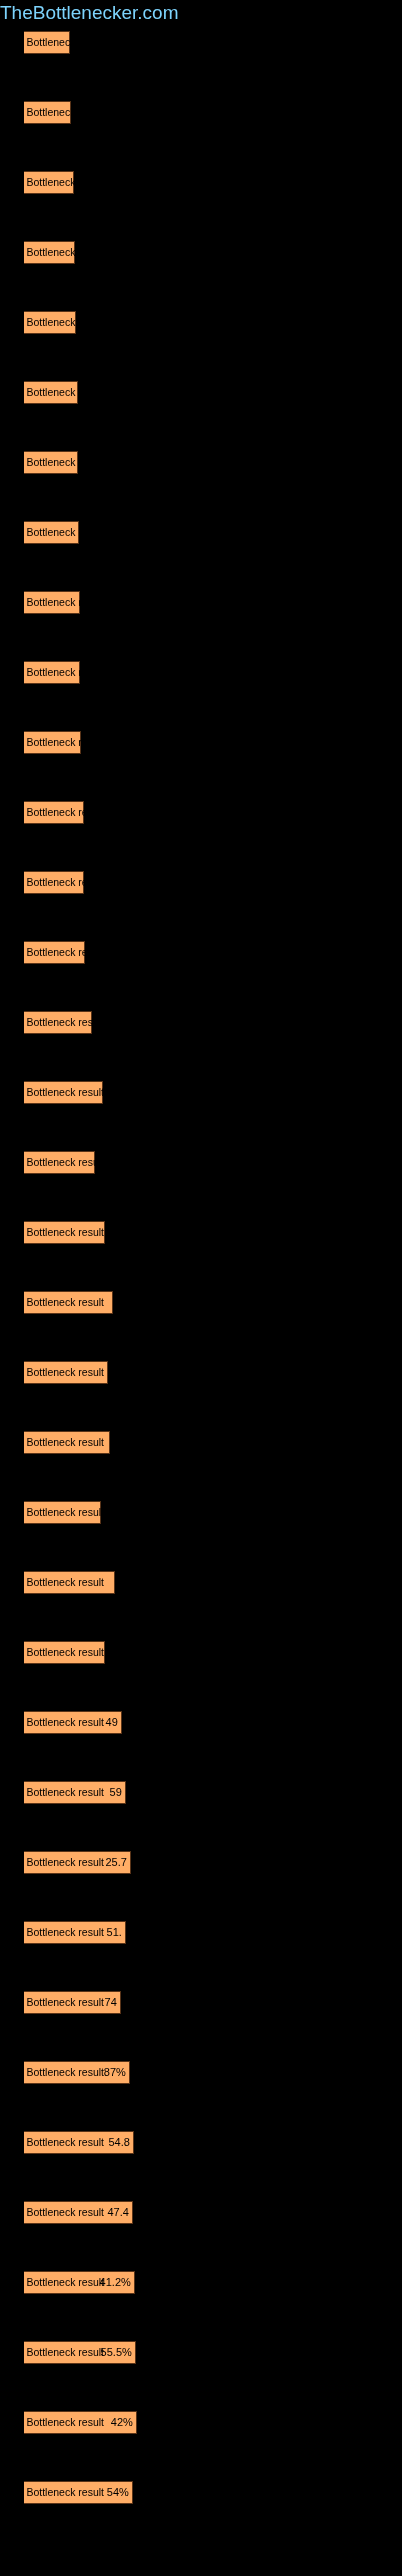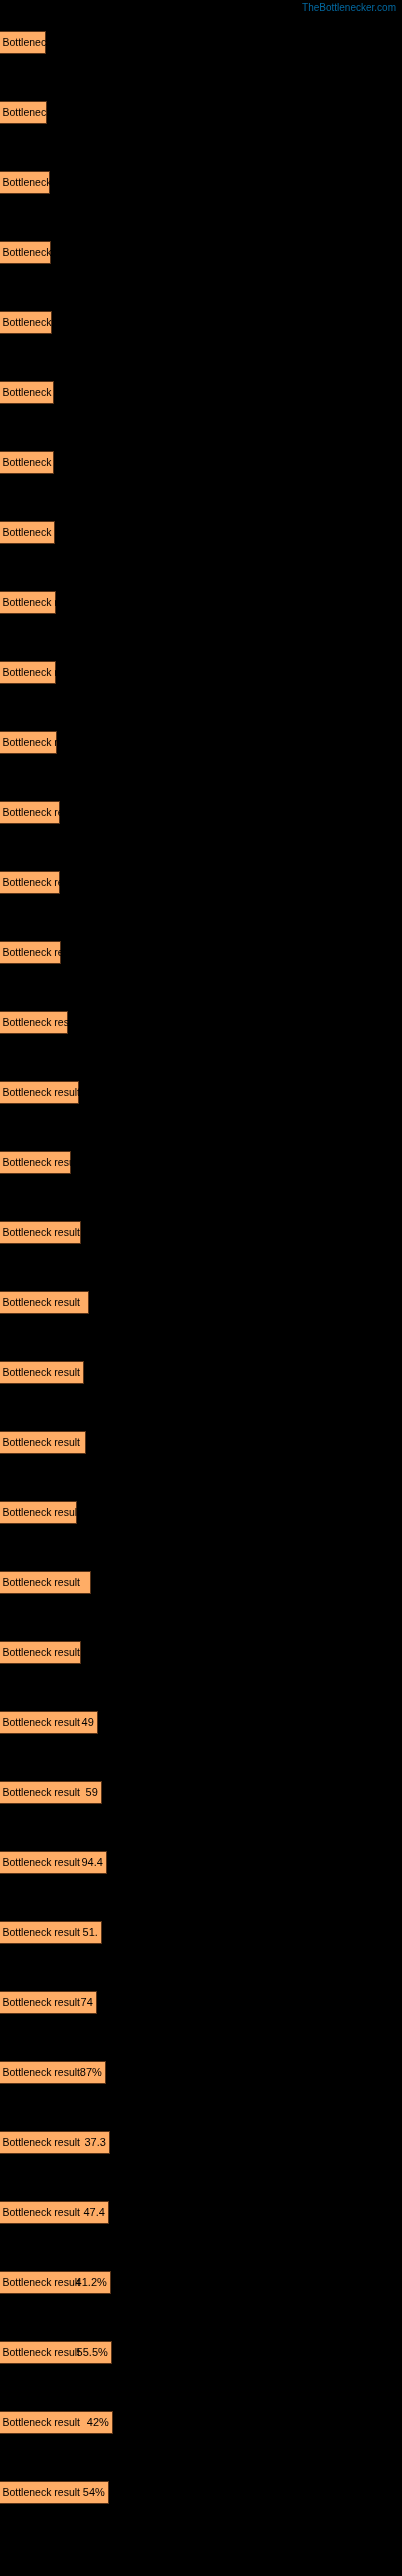--- a/index.html
+++ b/index.html
@@ -8,35 +8,35 @@
     background:#000;
     font-family:"Liberation Sans", sans-serif;
     overflow:hidden;
     position:relative;
   }
   #watermark{
     position:absolute;
     top:1.6px;
     left:0;
     width:396px;
-    text-align:right;
-    color:#0369a1;
-    font-size:10px;
+    color:#7dd3fc;
+    font-size:19px;
     letter-spacing:0px;
     font-family:"Liberation Sans", sans-serif;
   }
   #chart{
     position:absolute;
     top:19.3px;
     left:0;
     width:403px;
   }
   .row{
     position:relative;
     height:70px;
+    margin-left:24px;
   }
   .bar{
     position:absolute;
     top:11.3px;
     left:0;
     height:23px;
     background:#ffad66;
     border-top:0.8px solid #5a3418;
     border-bottom:0.8px solid #5a3418;
     border-right:0.8px solid #5a3418;
@@ -221,21 +221,21 @@
     </div>
     <div class="row">
       <div class="bar" style="width: 102px;">
         <span class="bar-label">Bottleneck result</span>
         <span class="bar-value">59</span>
       </div>
     </div>
     <div class="row">
       <div class="bar" style="width: 107px;">
         <span class="bar-label">Bottleneck result</span>
-        <span class="bar-value">94.4</span>
+        <span class="bar-value">25.7</span>
       </div>
     </div>
     <div class="row">
       <div class="bar" style="width: 102px;">
         <span class="bar-label">Bottleneck result</span>
         <span class="bar-value">51.</span>
       </div>
     </div>
     <div class="row">
       <div class="bar" style="width: 97px;">
@@ -245,21 +245,21 @@
     </div>
     <div class="row">
       <div class="bar" style="width: 106px;">
         <span class="bar-label">Bottleneck result</span>
         <span class="bar-value">87%</span>
       </div>
     </div>
     <div class="row">
       <div class="bar" style="width: 110px;">
         <span class="bar-label">Bottleneck result</span>
-        <span class="bar-value">37.3</span>
+        <span class="bar-value">54.8</span>
       </div>
     </div>
     <div class="row">
       <div class="bar" style="width: 109px;">
         <span class="bar-label">Bottleneck result</span>
         <span class="bar-value">47.4</span>
       </div>
     </div>
     <div class="row">
       <div class="bar" style="width: 111px;">

